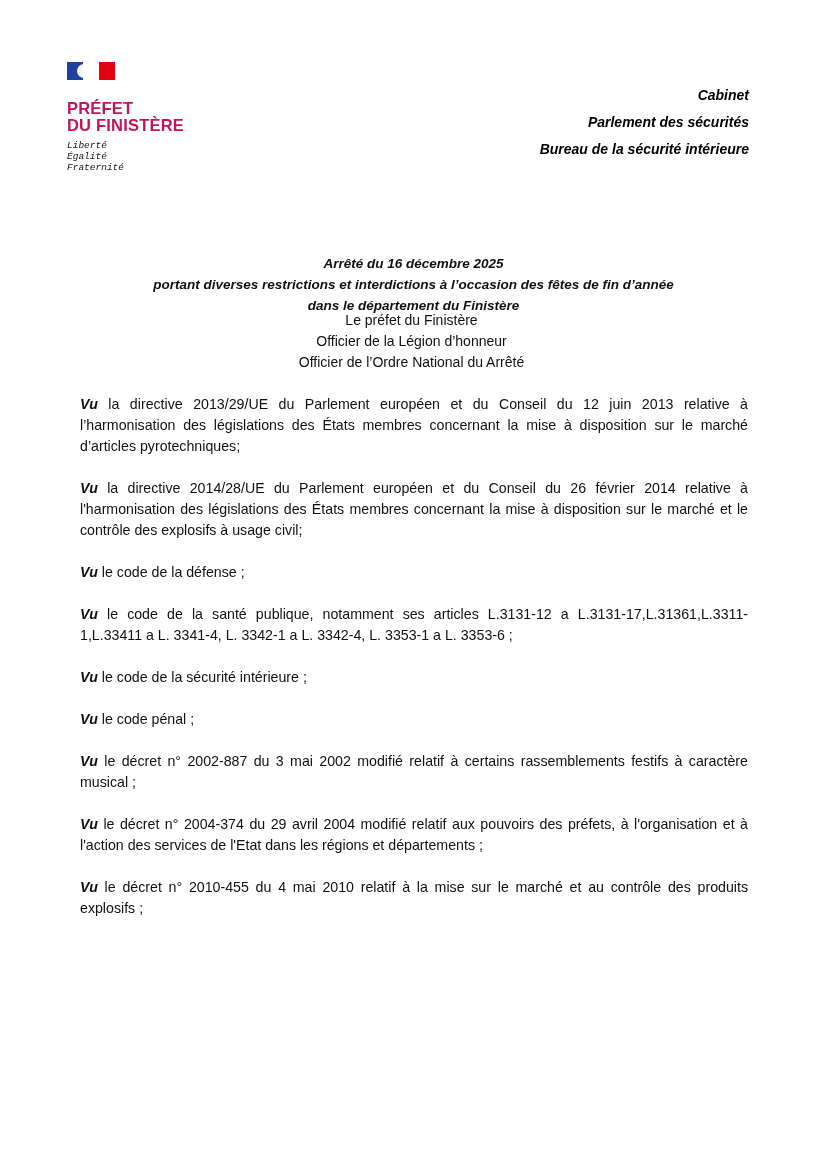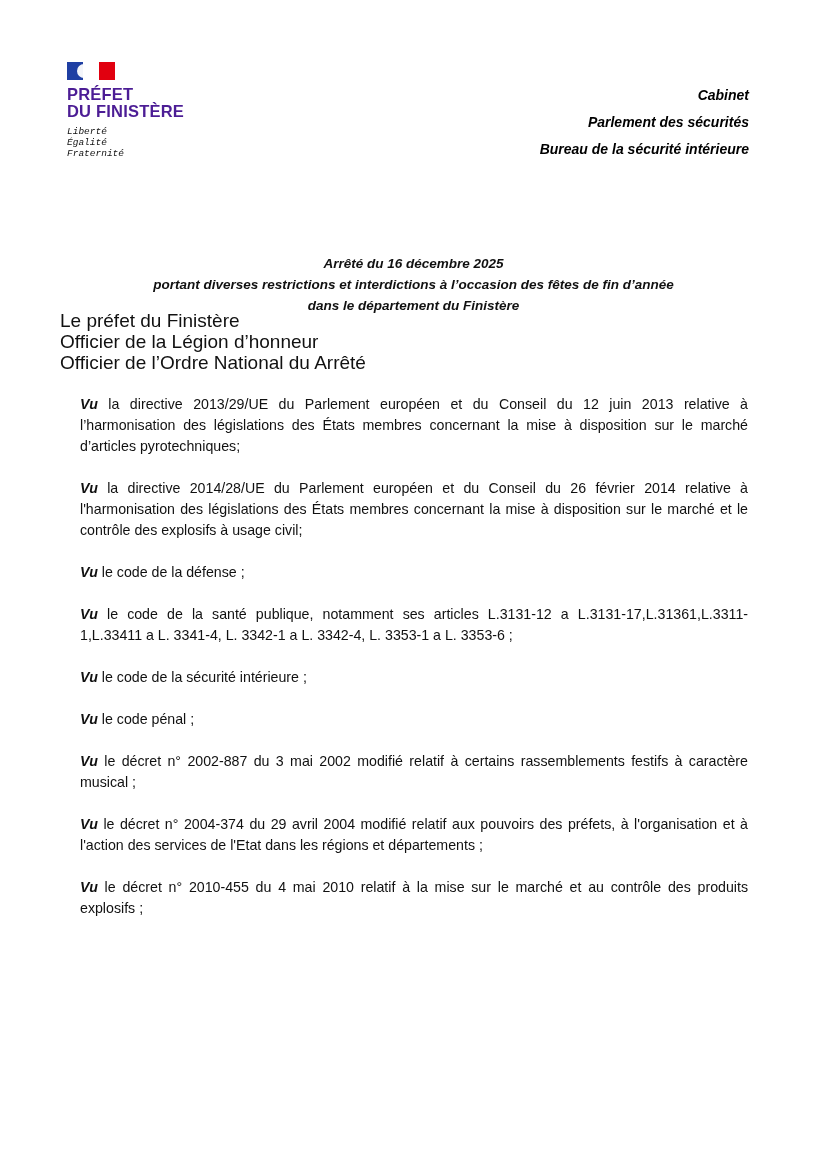--- a/index.html
+++ b/index.html
@@ -10,38 +10,38 @@
     .logo { position: absolute; left: 67px; top: 62px; width: 140px; }
     .flag { display: flex; width: 48px; height: 18px; }
     .flag .b { background: #1f3fa3; width: 16px; }
     .flag .w { background: #ffffff; width: 16px; position: relative; }
     .flag .r { background: #e1000f; width: 16px; }
     .flag .w::after {
       content: ""; position: absolute; left: -6px; top: 2px; width: 14px; height: 14px;
       border-radius: 50% 40% 45% 50%; background: #fff; opacity: 0.95;
     }
     .pref-title {
-      margin-top: 6px; font-weight: bold; font-size: 16.5px; line-height: 17px;
-      letter-spacing: 0.2px; color: #4c1d95;
+      margin-top: 20px; font-weight: bold; font-size: 16.5px; line-height: 17px;
+      letter-spacing: 0.2px; color: #be185d;
     }
     .motto {
       margin-top: 6px; font-family: Liberation Mono, monospace;
       font-style: italic; font-size: 9.5px; line-height: 11px; color: #111;
     }
     .service {
       position: absolute; right: 78px; top: 82px; text-align: right;
       font-style: italic; font-weight: bold; font-size: 14px; line-height: 27px; color: #000;
     }
     .title-block {
       position: absolute; left: 60px; right: 60px; top: 225px; text-align: center;
       font-style: italic; font-weight: bold; font-size: 13.5px; line-height: 21px; margin-top: 28px;
     }
     .authority {
-      position: absolute; left: 60px; right: 64px; top: 310px; 
-      font-size: 19px; line-height: 21px;
+      position: absolute; left: 60px; right: 64px; top: 310px; text-align: center;
+      font-size: 14px; line-height: 21px;
     }
     .body-text {
       position: absolute; left: 80px; width: 668px; top: 394px;
     }
     .vu {
       font-size: 14.2px; line-height: 21px; text-align: justify; margin: 0 0 21px 0;
     }
     .vu b { font-style: italic; font-weight: bold; }
   </style>
 </head>

